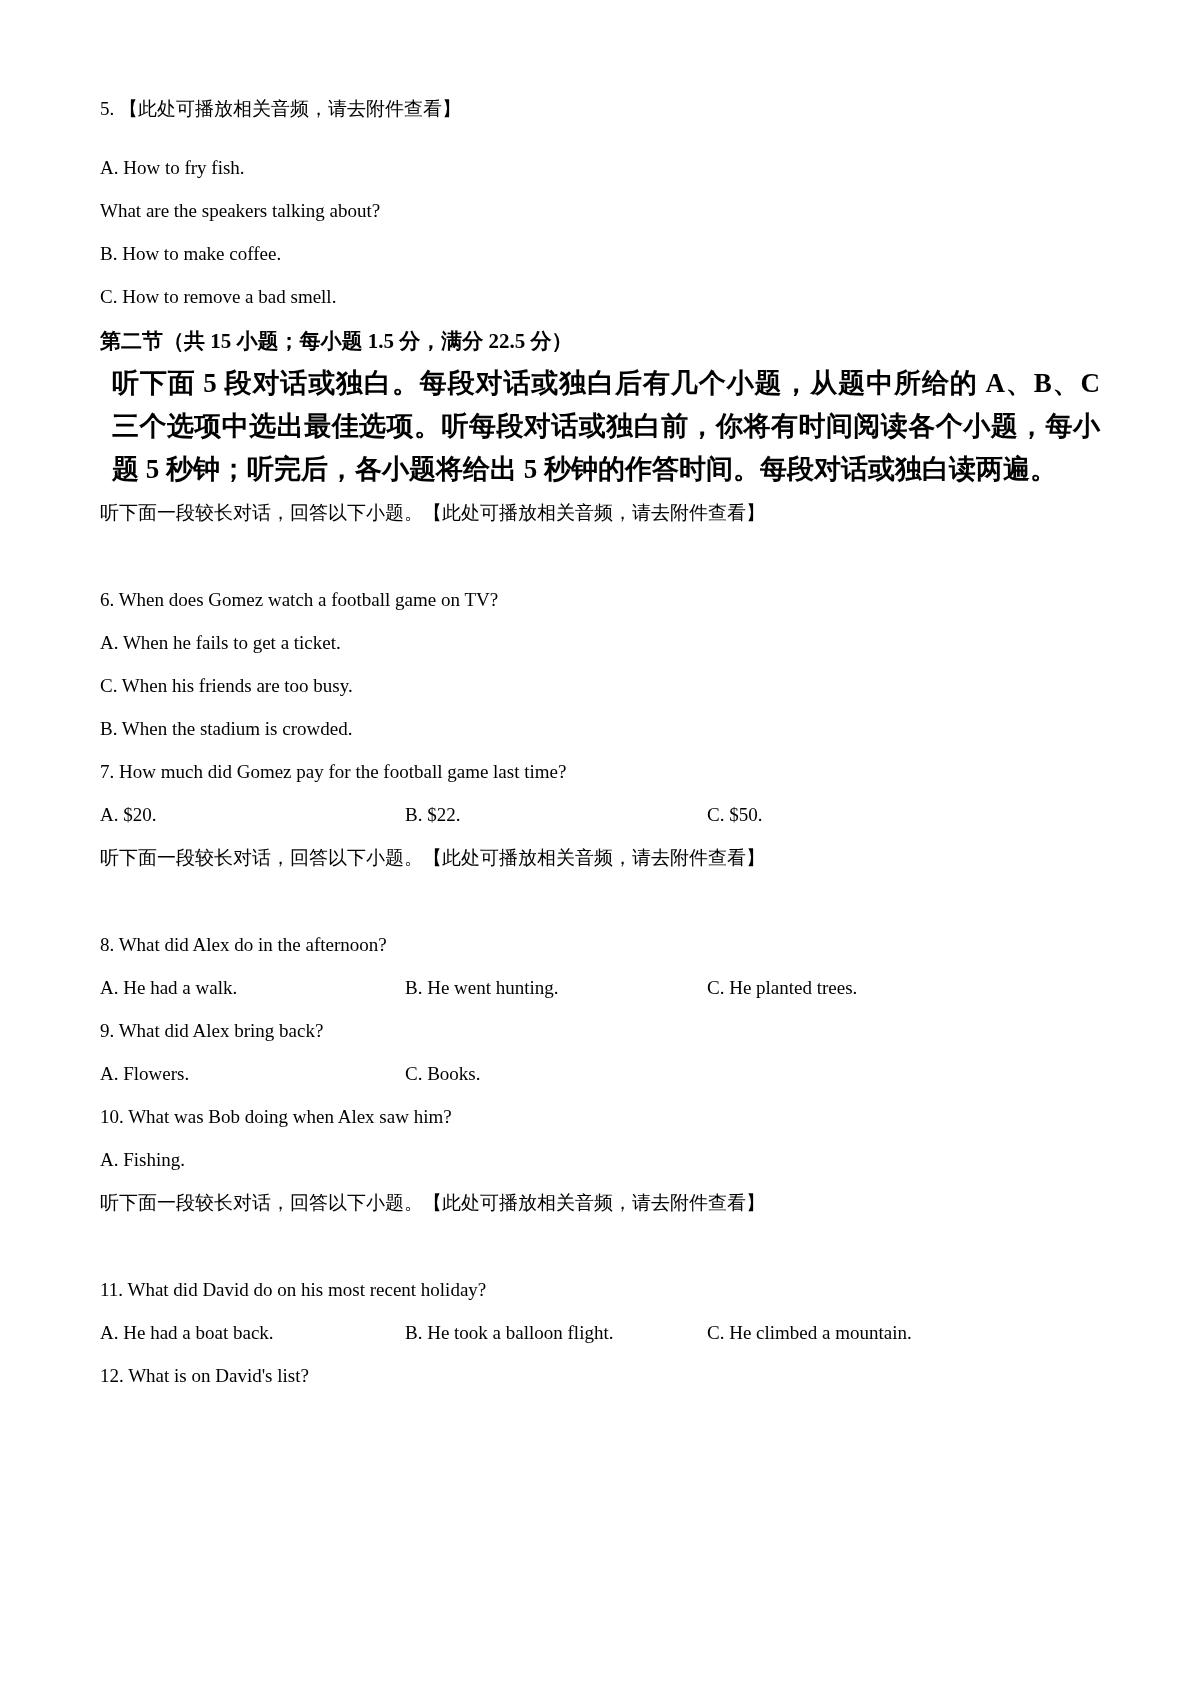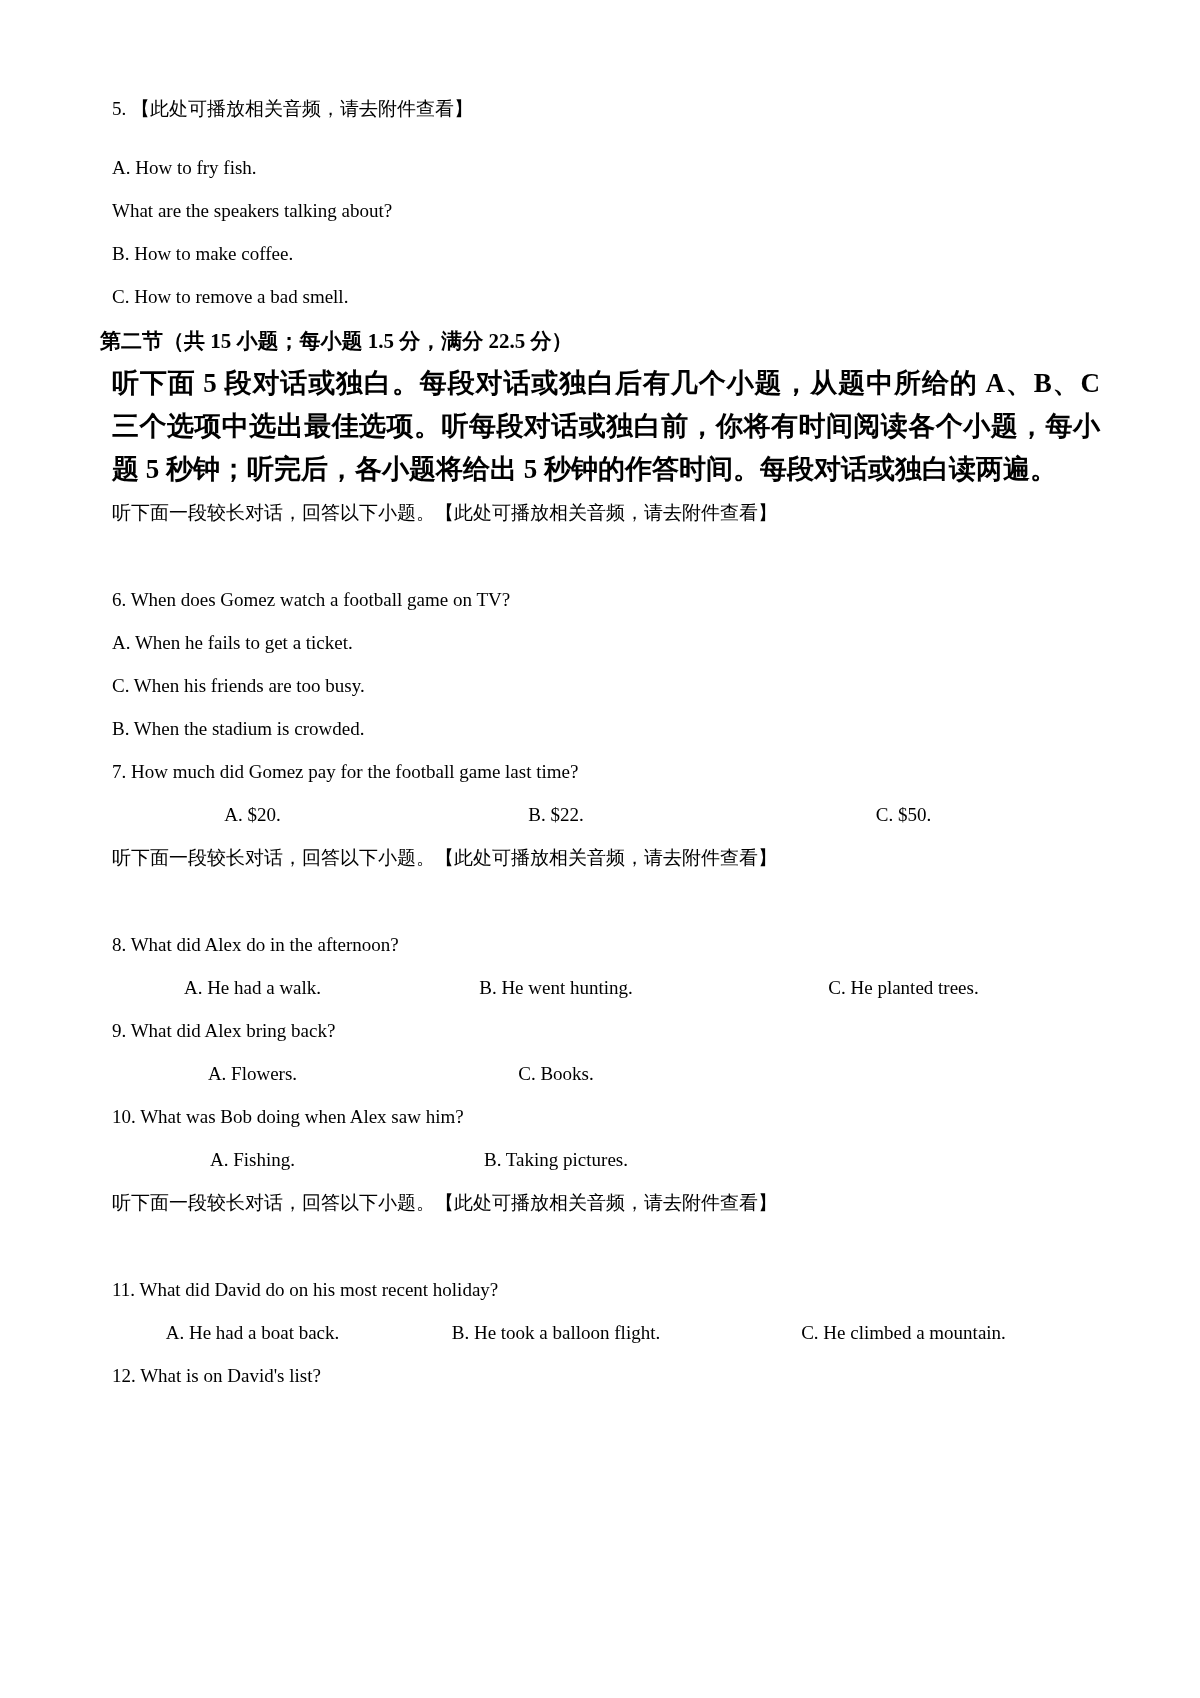--- a/index.html
+++ b/index.html
@@ -14,21 +14,21 @@
     margin: 0 auto;
     box-sizing: border-box;
     padding: 95px 100px 40px 100px;
     background: #ffffff;
     color: #000000;
     font-family: "Liberation Serif", "DejaVu Serif", serif;
     font-size: 19px;
     overflow: hidden;
   }
   .para {
-    margin: 0 0 16px 12px;
+    margin: 0 0 16px 0;
     line-height: 27px;
   }
   .q5-note {
     margin-bottom: 32px;
   }
   .heading {
     font-size: 21px;
     font-weight: bold;
     line-height: 30px;
     margin: 0 0 6px 0;
@@ -38,21 +38,20 @@
     font-weight: bold;
     line-height: 43px;
     text-align: justify;
     margin: 0 0 8px 12px;
   }
   .opt-row {
     display: grid;
     grid-template-columns: 305px 302px auto;
     margin: 0 0 16px 0;
     line-height: 27px;
-    text-align: center;
   }
   .gap-top {
     margin-top: 60px;
   }
 </style>
 </head>
 <body>
 
 <div class="page">
 
@@ -90,21 +89,20 @@
 
   <p class="para">9. What did Alex bring back?</p>
   <div class="opt-row">
     <span>A. Flowers.</span>
     <span>C. Books.</span>
   </div>
 
   <p class="para">10. What was Bob doing when Alex saw him?</p>
   <div class="opt-row">
     <span>A. Fishing.</span>
-    <span>B. Taking pictures.</span>
   </div>
 
   <p class="para">听下面一段较长对话，回答以下小题。【此处可播放相关音频，请去附件查看】</p>
 
   <p class="para gap-top">11. What did David do on his most recent holiday?</p>
   <div class="opt-row">
     <span>A. He had a boat back.</span>
     <span>B. He took a balloon flight.</span>
     <span>C. He climbed a mountain.</span>
   </div>

